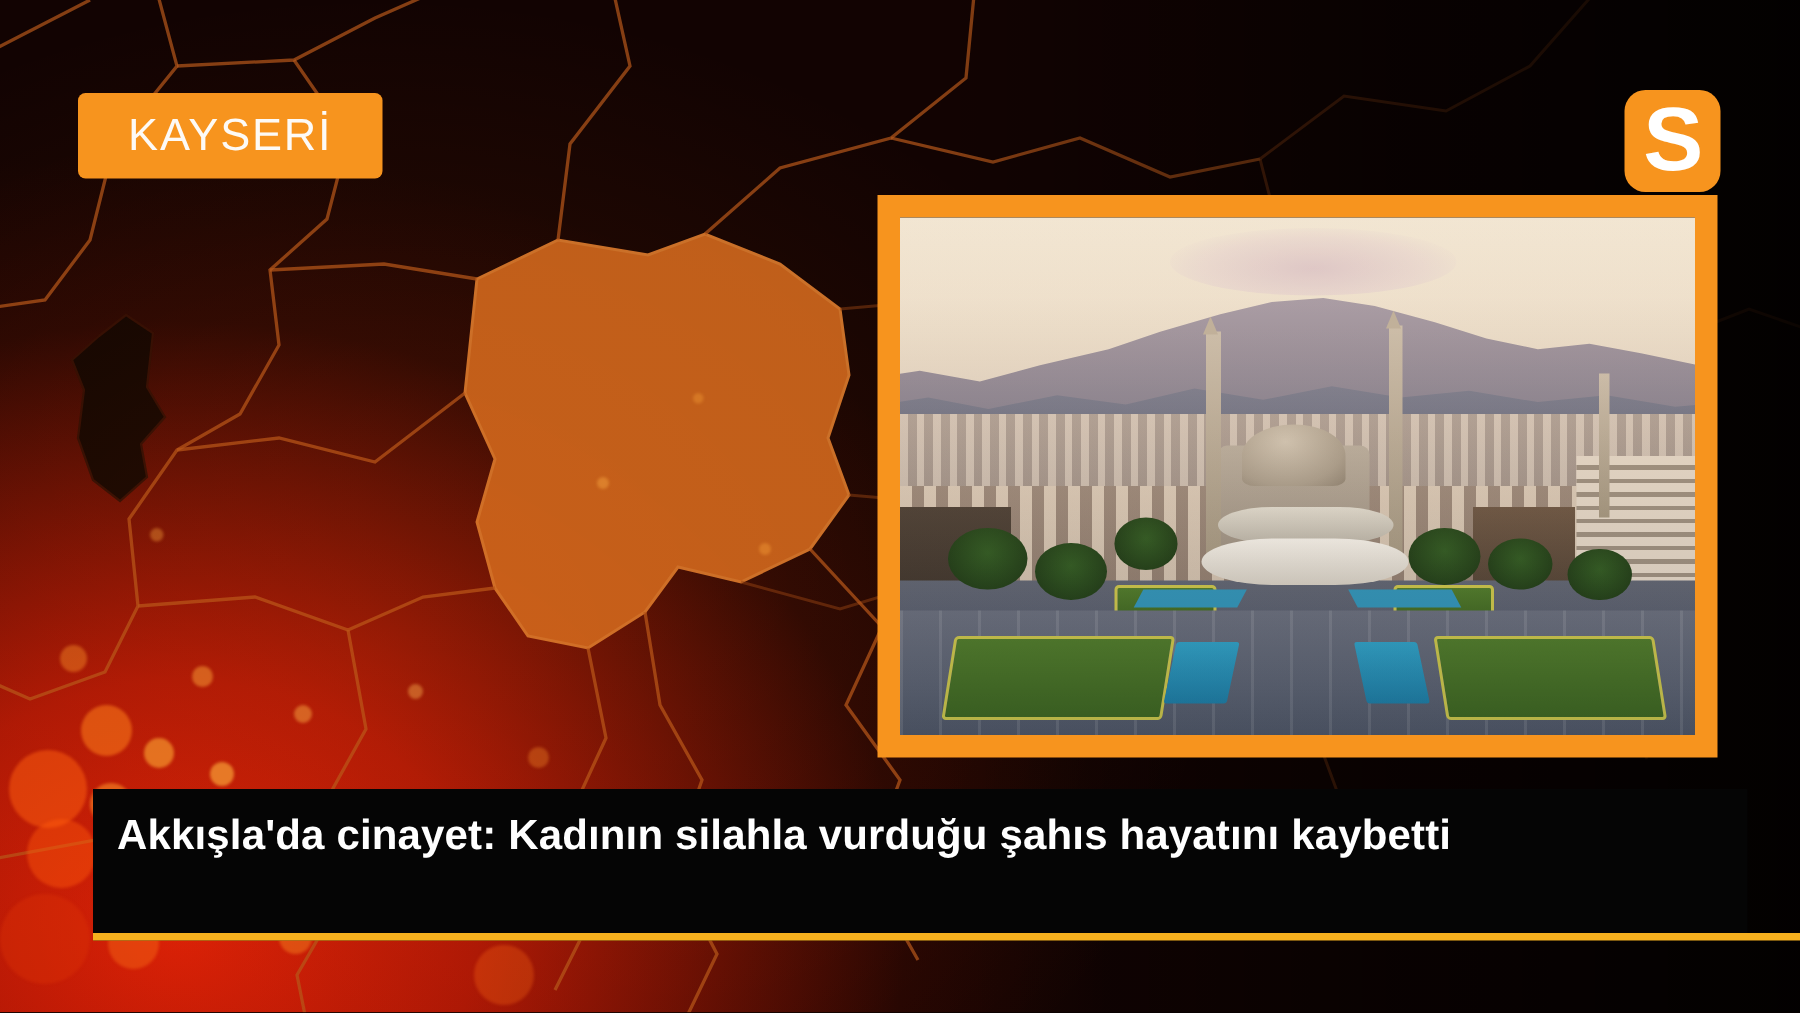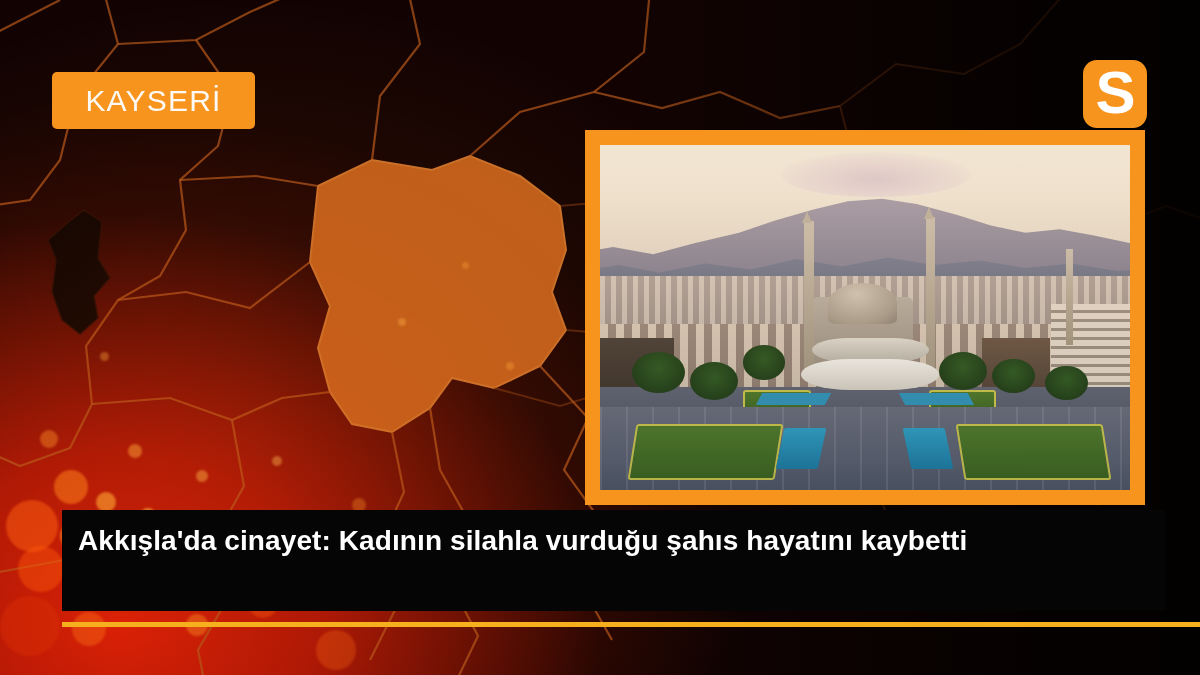--- a/index.html
+++ b/index.html
@@ -67,21 +67,21 @@
     position: absolute;
     border-radius: 50%;
     filter: blur(1px);
     pointer-events: none;
   }
 
   
   .city-badge {
     position: absolute;
     left: 52px;
-    top: 72px;
+    top: 62px;
     width: 203px;
     height: 57px;
     background: #f7941e;
     border-radius: 5px;
     display: flex;
     align-items: center;
     justify-content: center;
   }
   .city-badge-label {
     color: #fdfaf6;
@@ -247,21 +247,21 @@
   }
   .ph-warm {
     left: 0; top: 0; right: 0; bottom: 0;
     background: linear-gradient(180deg, rgba(255,214,160,0.18) 0%, rgba(255,170,100,0.06) 40%, rgba(10,20,40,0.10) 100%);
   }
 
   
   .headline-bar {
     position: absolute;
     left: 62px;
-    top: 510px;
+    top: 526px;
     width: 1103px;
     height: 101px;
     background: #050505;
     box-sizing: border-box;
   }
   .headline-text {
     position: absolute;
     left: 16px;
     top: 12px;
     width: 1050px;

